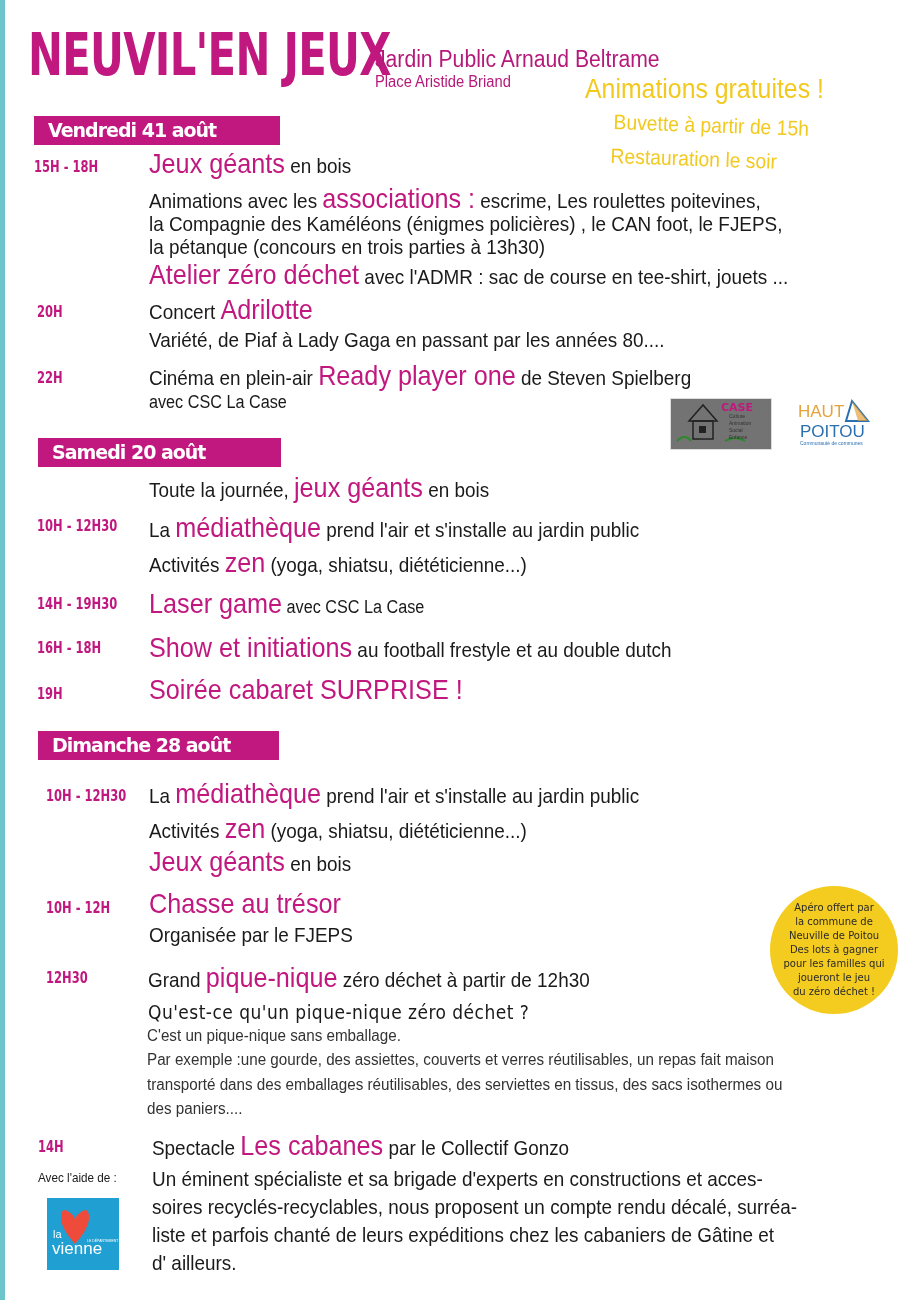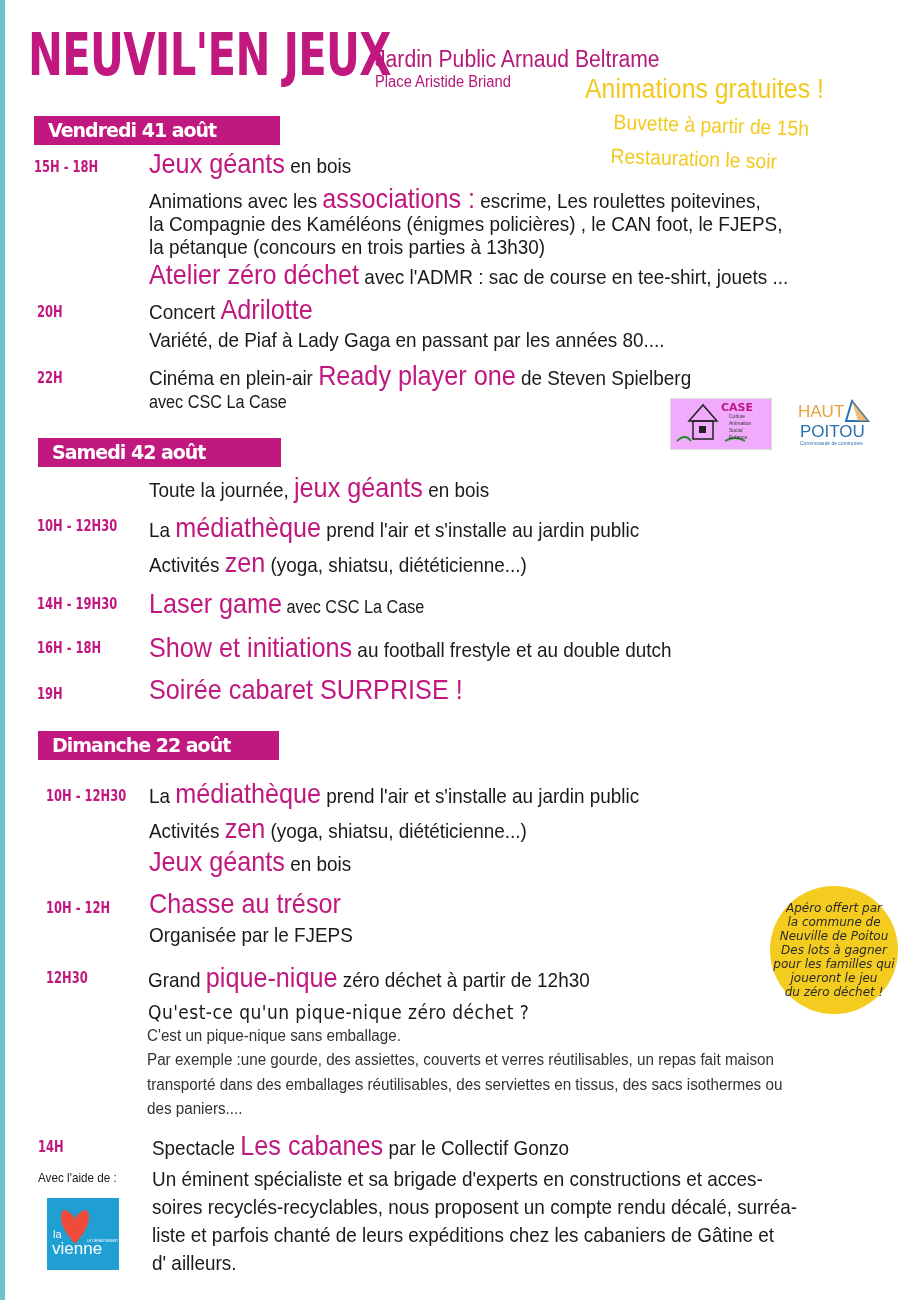--- a/index.html
+++ b/index.html
@@ -45,23 +45,23 @@
   .note {
     position: absolute; left: 147px; font-size: 16px; line-height: 24.5px; color: #333;
     white-space: nowrap; transform: scaleX(0.95); transform-origin: left top;
   }
   .question { position: absolute; left: 148px; top: 1001px; font-size: 19px; font-family: "DejaVu Sans", sans-serif; letter-spacing: 0.5px; white-space: nowrap; transform: scaleX(0.9); transform-origin: left top;}
   .bubble {
     position: absolute; left: 770px; top: 886px; width: 128px; height: 128px; border-radius: 50%;
     background: #f4cb1f; display: flex; align-items: center; justify-content: center;
     text-align: center;
   }
-  .bubble-text { font-family: "DejaVu Sans", sans-serif; font-size: 12px; line-height: 14px; color: #2a2a2a; white-space: pre-line; font-style: italic; }
+  .bubble-text { font-family: "DejaVu Sans", sans-serif; font-size: 10px; line-height: 14px; color: #2a2a2a; white-space: pre-line; }
   .logo-case {
-    position: absolute; left: 670px; top: 398px; width: 100px; height: 50px; border: 1px solid #ddd; background: #f0abfc;
+    position: absolute; left: 670px; top: 398px; width: 100px; height: 50px; border: 1px solid #ddd; background: #737373;
   }
   .logo-haut { position: absolute; left: 796px; top: 397px; width: 80px; height: 50px; }
   .vienne-logo {
     position: absolute; left: 47px; top: 1198px; width: 72px; height: 72px; background: #1f9fd2;
     color: #fff; font-family: "Liberation Sans", sans-serif;
   }
   .aide { position: absolute; left: 38px; top: 1170px; font-size: 13px; transform: scaleX(0.9); transform-origin: left top; white-space: nowrap; }
 </style>
 </head>
 <body>
@@ -118,21 +118,21 @@
 <div class="logo-haut">
   <svg width="80" height="50" viewBox="0 0 80 50">
     <text x="2" y="20" font-size="17" fill="#e6a23c" font-family="Liberation Sans">HAUT</text>
     <polygon points="56,4 72,24 50,24" fill="none" stroke="#2a6fb0" stroke-width="2"></polygon>
     <polygon points="56,4 72,24 62,24" fill="#e6a23c" opacity="0.7"></polygon>
     <text x="4" y="40" font-size="17" fill="#2a6fb0" font-family="Liberation Sans">POITOU</text>
     <text x="4" y="48" font-size="5" fill="#2a6fb0" font-family="Liberation Sans">Communauté de communes</text>
   </svg>
 </div>
 
-<div class="day-band" style="left:38px; top:438px; width:243px;">Samedi  42 août</div>
+<div class="day-band" style="left:38px; top:438px; width:243px;">Samedi  20 août</div>
 
 <div class="line" style="top:472px;">
   <span>Toute la journée, </span><span class="hl">jeux géants</span><span> en bois</span>
 </div>
 
 <div class="time" style="left:37px; top:516px;">10H - 12H30</div>
 <div class="line" style="top:512px;">
   <span>La </span><span class="hl">médiathèque</span><span> prend l'air et s'installe au jardin public</span>
 </div>
 <div class="line" style="top:547px;">
@@ -147,21 +147,21 @@
 <div class="time" style="left:37px; top:638px;">16H - 18H</div>
 <div class="line" style="top:632px;">
   <span class="hl">Show et initiations</span><span> au football frestyle et au double dutch</span>
 </div>
 
 <div class="time" style="left:37px; top:684px;">19H</div>
 <div class="line" style="top:674px;">
   <span class="hl">Soirée cabaret SURPRISE !</span>
 </div>
 
-<div class="day-band" style="left:38px; top:731px; width:241px;">Dimanche 22 août</div>
+<div class="day-band" style="left:38px; top:731px; width:241px;">Dimanche 28 août</div>
 
 <div class="time" style="left:46px; top:786px;">10H - 12H30</div>
 <div class="line" style="top:778px;">
   <span>La </span><span class="hl">médiathèque</span><span> prend l'air et s'installe au jardin public</span>
 </div>
 <div class="line" style="top:813px;">
   <span>Activités </span><span class="hl">zen</span><span> (yoga, shiatsu, diététicienne...)</span>
 </div>
 <div class="line" style="top:846px;">
   <span class="hl">Jeux géants</span><span> en bois</span>

